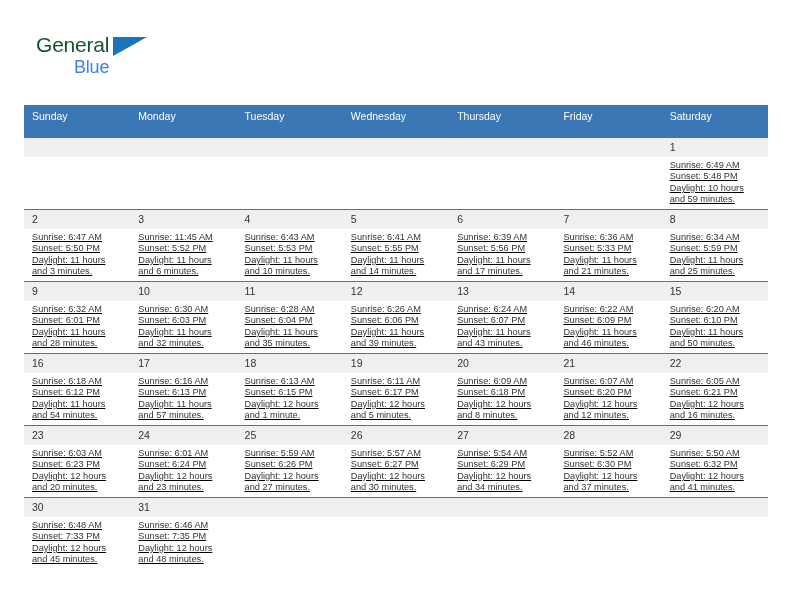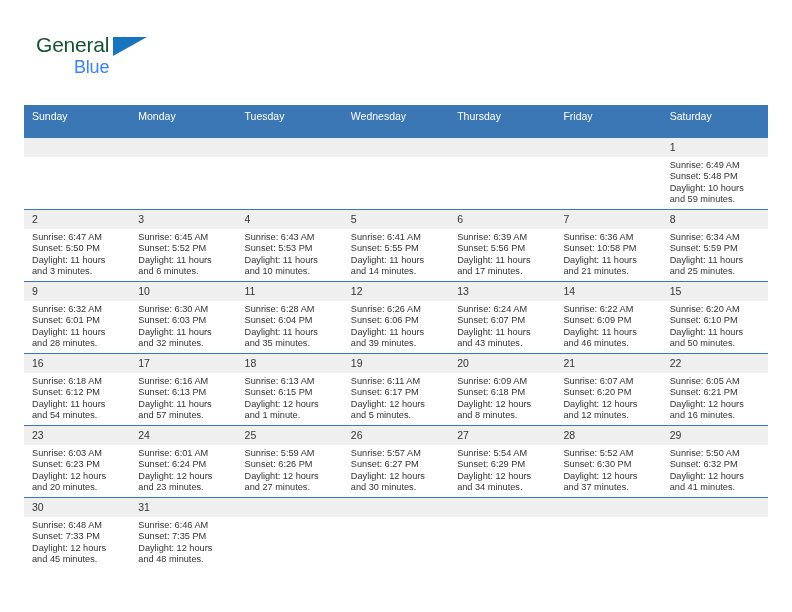--- a/index.html
+++ b/index.html
@@ -122,20 +122,21 @@
     color: #333333;
     padding: 3px 0 3px 8px;
     line-height: 13px;
     min-height: 19px;
   }
   td.empty .daynum {
     background: #efefef;
   }
   .lines {
     padding: 3px 6px 0 8px;
+    text-decoration: underline;
   }
   .lines div {
     font-size: 9.2px;
     color: #333333;
     line-height: 11.4px;
     white-space: nowrap;
   }
 </style>
 </head>
 <body>
@@ -198,21 +199,21 @@
             <div class="lines">
               <div>Sunrise: 6:47 AM</div>
               <div>Sunset: 5:50 PM</div>
               <div>Daylight: 11 hours</div>
               <div>and 3 minutes.</div>
             </div>
           </td>
           <td>
             <span class="daynum">3</span>
             <div class="lines">
-              <div>Sunrise: 6:45 AM</div>
+              <div>Sunrise: 11:45 AM</div>
               <div>Sunset: 5:52 PM</div>
               <div>Daylight: 11 hours</div>
               <div>and 6 minutes.</div>
             </div>
           </td>
           <td>
             <span class="daynum">4</span>
             <div class="lines">
               <div>Sunrise: 6:43 AM</div>
               <div>Sunset: 5:53 PM</div>
@@ -235,21 +236,21 @@
               <div>Sunrise: 6:39 AM</div>
               <div>Sunset: 5:56 PM</div>
               <div>Daylight: 11 hours</div>
               <div>and 17 minutes.</div>
             </div>
           </td>
           <td>
             <span class="daynum">7</span>
             <div class="lines">
               <div>Sunrise: 6:36 AM</div>
-              <div>Sunset: 10:58 PM</div>
+              <div>Sunset: 5:33 PM</div>
               <div>Daylight: 11 hours</div>
               <div>and 21 minutes.</div>
             </div>
           </td>
           <td>
             <span class="daynum">8</span>
             <div class="lines">
               <div>Sunrise: 6:34 AM</div>
               <div>Sunset: 5:59 PM</div>
               <div>Daylight: 11 hours</div>

